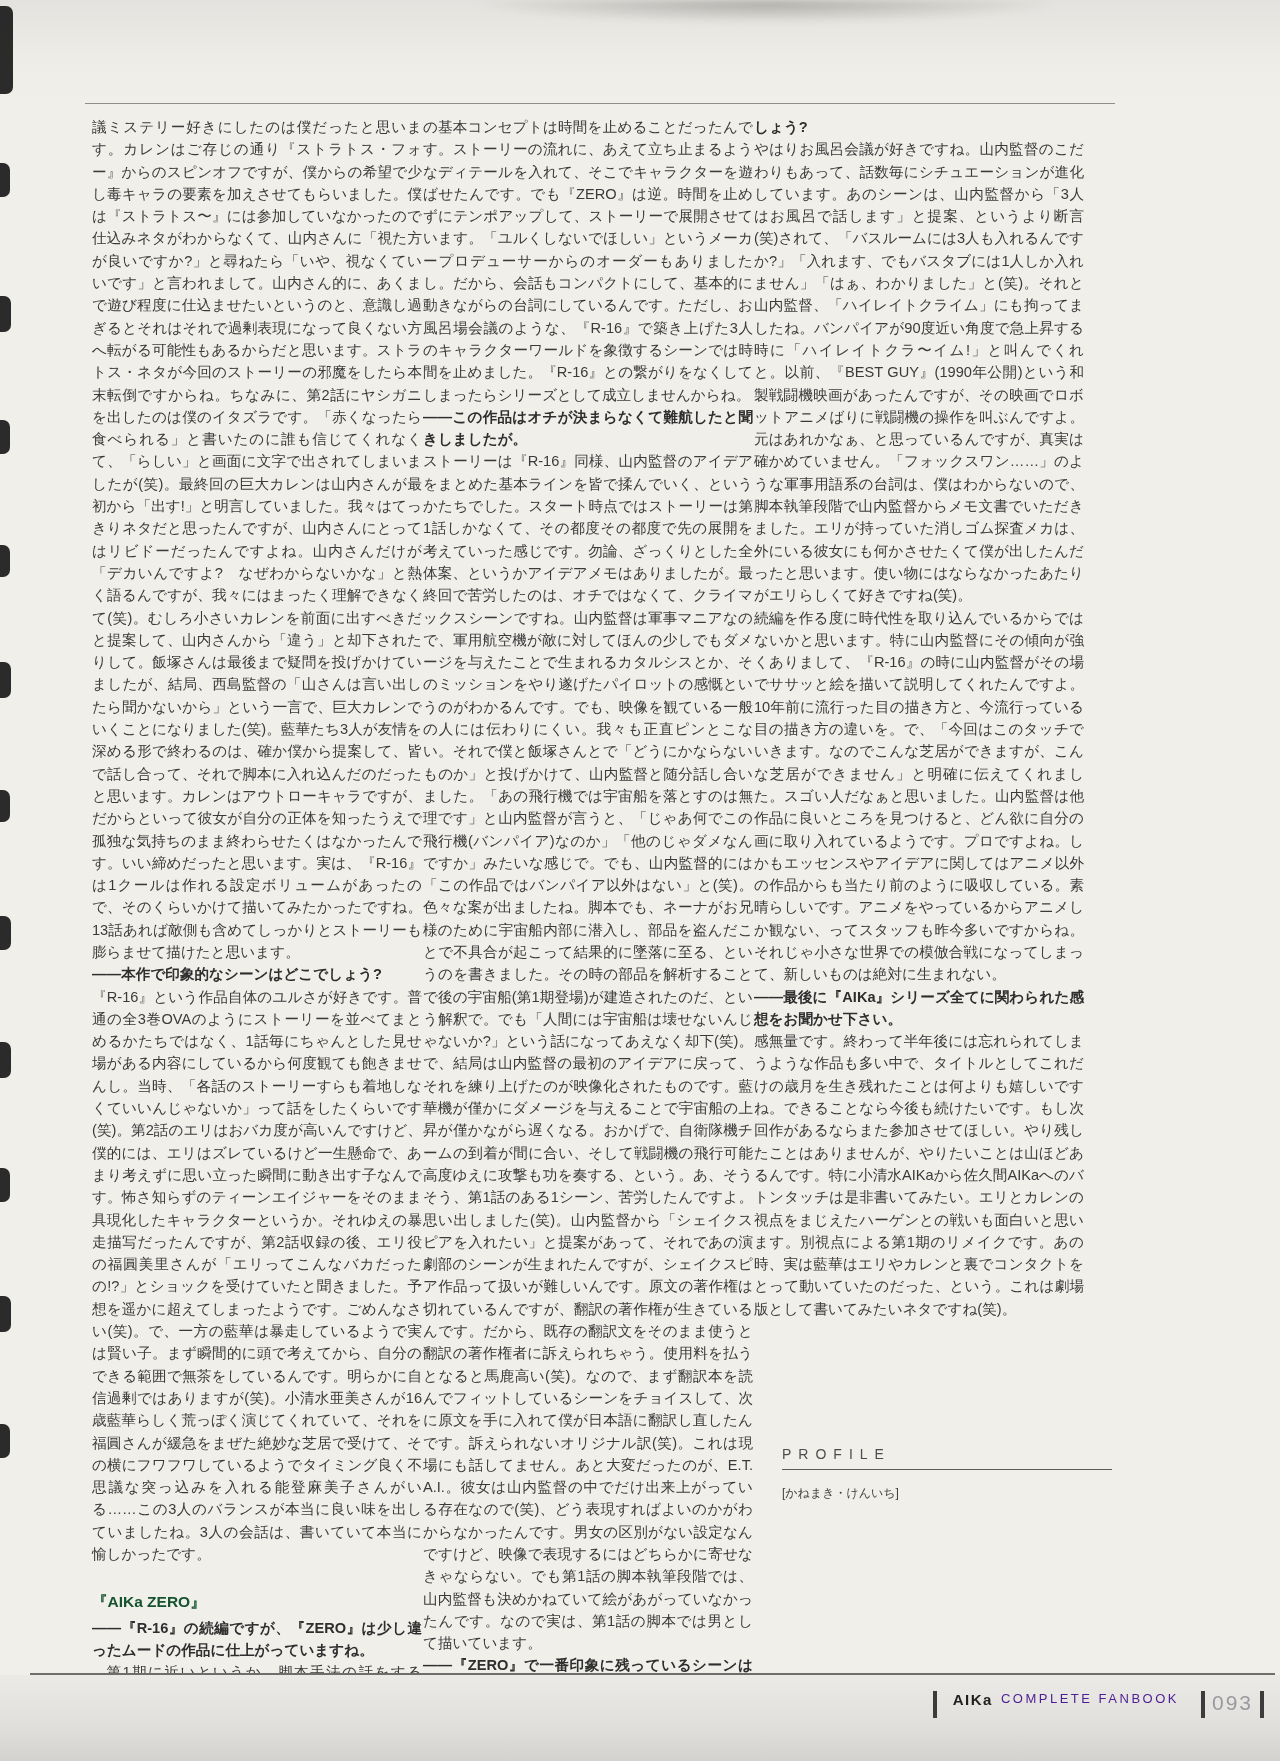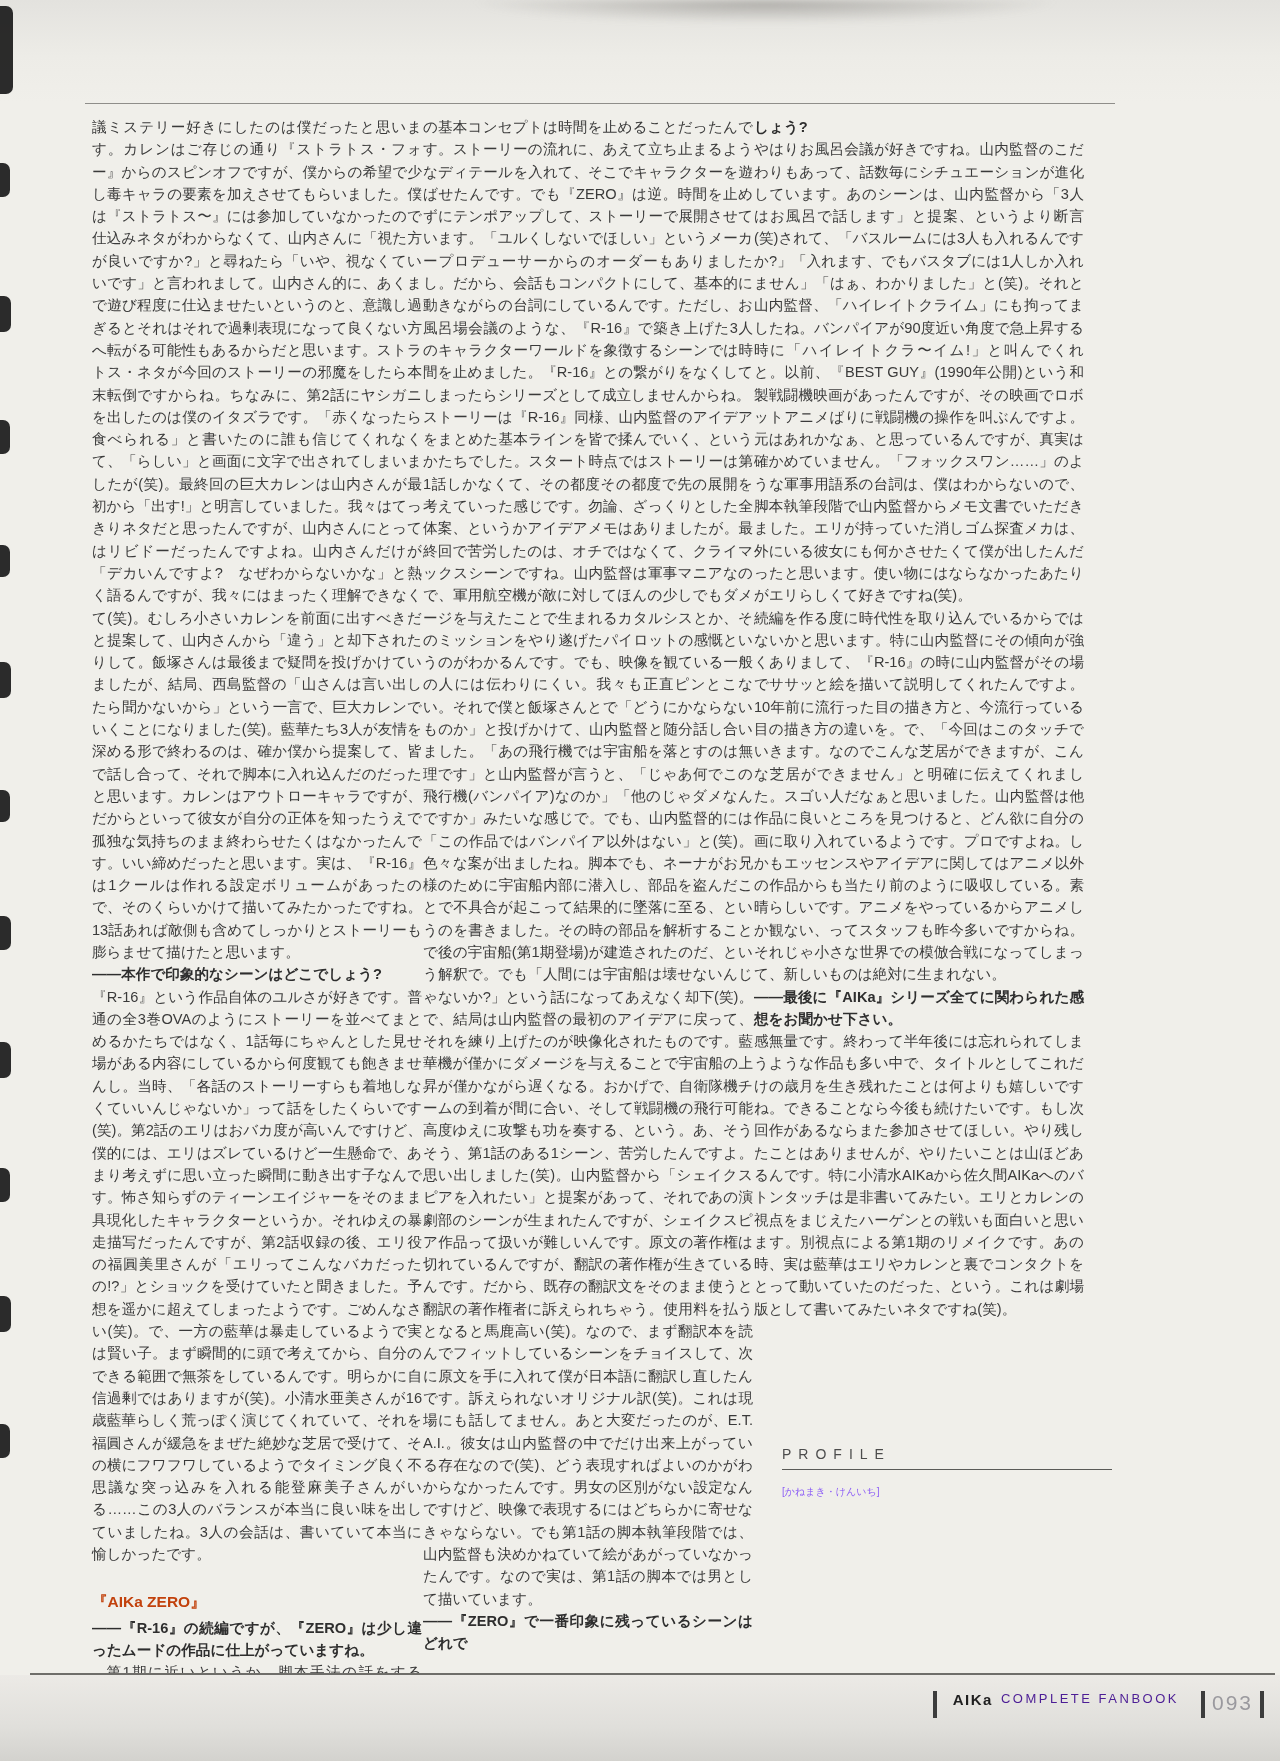--- a/index.html
+++ b/index.html
@@ -19,28 +19,28 @@
   .bottom-rule{position:absolute;left:30px;top:1673px;width:1245px;height:2px;background:#6f6e6a;}
   .footer-band{position:absolute;left:0;top:1675px;width:1280px;height:86px;
     background:linear-gradient(180deg,#eceae6 0%,#e0dfdb 60%,#d3d2ce 100%);}
 
   
   .columns{position:absolute;left:92px;top:116px;width:1020px;display:flex;gap:1px;}
   .col{width:330px;color:#3a3a3a;font-size:14.6px;line-height:22.3px;
     text-align:justify;text-justify:inter-ideograph;word-break:break-all;}
   .col p{margin:0;}
   .q{font-weight:bold;color:#2e2e2e;margin:2px 0;}
-  .h{margin:26px 0 3px;font-size:15.5px;font-weight:bold;color:#c2410c;}
+  .h{margin:26px 0 3px;font-size:15.5px;font-weight:bold;color:#14532d;}
   .indent{text-indent:1em;}
 
   
   .profile{position:absolute;left:782px;top:1446px;width:330px;color:#3a3a3a;}
   .profile-label{font-size:14px;letter-spacing:7px;color:#4c4c4c;}
   .profile-rule{margin-top:7px;height:1px;background:#5a5a57;width:100%;}
-  .profile-name{margin-top:15px;font-size:10px;color:#8b5cf6;}
+  .profile-name{margin-top:15px;font-size:12px;color:#404040;}
   .profile-bio{margin-top:9px;font-size:12.3px;line-height:19.4px;text-align:justify;
     text-justify:inter-ideograph;word-break:break-all;}
 
   
   .footer{position:absolute;right:16px;top:1691px;display:flex;align-items:flex-start;height:30px;}
   .fbar{width:4px;height:27px;background:#3c3c3c;}
   .fbar.first{margin-right:16px;}
   .brand-bold{font-weight:bold;font-size:15px;color:#1f1f1f;letter-spacing:1.5px;margin-right:8px;}
   .brand-rest{font-size:13px;color:#4c1d95;letter-spacing:2.5px;margin-right:22px;}
   .pagenum{font-size:21px;color:#9a999e;letter-spacing:2px;margin:0 7px;}
@@ -72,20 +72,21 @@
       <p>議ミステリー好きにしたのは僕だったと思います。カレンはご存じの通り『ストラトス・フォー』からのスピンオフですが、僕からの希望で少し毒キャラの要素を加えさせてもらいました。僕は『ストラトス〜』には参加していなかったので仕込みネタがわからなくて、山内さんに「視た方が良いですか?」と尋ねたら「いや、視なくていいです」と言われまして。山内さん的に、あくまで遊び程度に仕込ませたいというのと、意識し過ぎるとそれはそれで過剰表現になって良くない方へ転がる可能性もあるからだと思います。ストラトス・ネタが今回のストーリーの邪魔をしたら本末転倒ですからね。ちなみに、第2話にヤシガニを出したのは僕のイタズラです。「赤くなったら食べられる」と書いたのに誰も信じてくれなくて、「らしい」と画面に文字で出されてしまいましたが(笑)。最終回の巨大カレンは山内さんが最初から「出す!」と明言していました。我々はてっきりネタだと思ったんですが、山内さんにとってはリビドーだったんですよね。山内さんだけが「デカいんですよ?　なぜわからないかな」と熱く語るんですが、我々にはまったく理解できなくて(笑)。むしろ小さいカレンを前面に出すべきだと提案して、山内さんから「違う」と却下されたりして。飯塚さんは最後まで疑問を投げかけていましたが、結局、西島監督の「山さんは言い出したら聞かないから」という一言で、巨大カレンでいくことになりました(笑)。藍華たち3人が友情を深める形で終わるのは、確か僕から提案して、皆で話し合って、それで脚本に入れ込んだのだったと思います。カレンはアウトローキャラですが、だからといって彼女が自分の正体を知ったうえで孤独な気持ちのまま終わらせたくはなかったんです。いい締めだったと思います。実は、『R-16』は1クールは作れる設定ボリュームがあったので、そのくらいかけて描いてみたかったですね。13話あれば敵側も含めてしっかりとストーリーも膨らませて描けたと思います。</p>
       <p class="q">――本作で印象的なシーンはどこでしょう?</p>
       <p>『R-16』という作品自体のユルさが好きです。普通の全3巻OVAのようにストーリーを並べてまとめるかたちではなく、1話毎にちゃんとした見せ場がある内容にしているから何度観ても飽きませんし。当時、「各話のストーリーすらも着地しなくていいんじゃないか」って話をしたくらいです(笑)。第2話のエリはおバカ度が高いんですけど、僕的には、エリはズレているけど一生懸命で、あまり考えずに思い立った瞬間に動き出す子なんです。怖さ知らずのティーンエイジャーをそのまま具現化したキャラクターというか。それゆえの暴走描写だったんですが、第2話収録の後、エリ役の福圓美里さんが「エリってこんなバカだったの!?」とショックを受けていたと聞きました。予想を遥かに超えてしまったようです。ごめんなさい(笑)。で、一方の藍華は暴走しているようで実は賢い子。まず瞬間的に頭で考えてから、自分のできる範囲で無茶をしているんです。明らかに自信過剰ではありますが(笑)。小清水亜美さんが16歳藍華らしく荒っぽく演じてくれていて、それを福圓さんが緩急をまぜた絶妙な芝居で受けて、その横にフワフワしているようでタイミング良く不思議な突っ込みを入れる能登麻美子さんがいる……この3人のバランスが本当に良い味を出していましたね。3人の会話は、書いていて本当に愉しかったです。</p>
       <h3 class="h">『AIKa ZERO』</h3>
       <p class="q">――『R-16』の続編ですが、『ZERO』は少し違ったムードの作品に仕上がっていますね。</p>
       <p class="indent">第1期に近いというか。脚本手法の話をすると、『R-16』</p>
     </section>
 
     <section class="col">
       <p>の基本コンセプトは時間を止めることだったんです。ストーリーの流れに、あえて立ち止まるようなディテールを入れて、そこでキャラクターを遊ばせたんです。でも『ZERO』は逆。時間を止めずにテンポアップして、ストーリーで展開させています。「ユルくしないでほしい」というメーカープロデューサーからのオーダーもありましたし。だから、会話もコンパクトにして、基本的に動きながらの台詞にしているんです。ただし、お風呂場会議のような、『R-16』で築き上げた3人のキャラクターワールドを象徴するシーンでは時間を止めました。『R-16』との繋がりをなくしてしまったらシリーズとして成立しませんからね。</p>
+      <p class="q">――この作品はオチが決まらなくて難航したと聞きしましたが。</p>
       <p>ストーリーは『R-16』同様、山内監督のアイデアをまとめた基本ラインを皆で揉んでいく、というかたちでした。スタート時点ではストーリーは第1話しかなくて、その都度その都度で先の展開を考えていった感じです。勿論、ざっくりとした全体案、というかアイデアメモはありましたが。最終回で苦労したのは、オチではなくて、クライマックスシーンですね。山内監督は軍事マニアなので、軍用航空機が敵に対してほんの少しでもダメージを与えたことで生まれるカタルシスとか、そのミッションをやり遂げたパイロットの感慨というのがわかるんです。でも、映像を観ている一般の人には伝わりにくい。我々も正直ピンとこない。それで僕と飯塚さんとで「どうにかならないものか」と投げかけて、山内監督と随分話し合いました。「あの飛行機では宇宙船を落とすのは無理です」と山内監督が言うと、「じゃあ何でこの飛行機(バンパイア)なのか」「他のじゃダメなんですか」みたいな感じで。でも、山内監督的には「この作品ではバンパイア以外はない」と(笑)。色々な案が出ましたね。脚本でも、ネーナがお兄様のために宇宙船内部に潜入し、部品を盗んだことで不具合が起こって結果的に墜落に至る、というのを書きました。その時の部品を解析することで後の宇宙船(第1期登場)が建造されたのだ、という解釈で。でも「人間には宇宙船は壊せないんじゃないか?」という話になってあえなく却下(笑)。で、結局は山内監督の最初のアイデアに戻って、それを練り上げたのが映像化されたものです。藍華機が僅かにダメージを与えることで宇宙船の上昇が僅かながら遅くなる。おかげで、自衛隊機チームの到着が間に合い、そして戦闘機の飛行可能高度ゆえに攻撃も功を奏する、という。あ、そうそう、第1話のある1シーン、苦労したんですよ。思い出しました(笑)。山内監督から「シェイクスピアを入れたい」と提案があって、それであの演劇部のシーンが生まれたんですが、シェイクスピア作品って扱いが難しいんです。原文の著作権は切れているんですが、翻訳の著作権が生きているんです。だから、既存の翻訳文をそのまま使うと翻訳の著作権者に訴えられちゃう。使用料を払うとなると馬鹿高い(笑)。なので、まず翻訳本を読んでフィットしているシーンをチョイスして、次に原文を手に入れて僕が日本語に翻訳し直したんです。訴えられないオリジナル訳(笑)。これは現場にも話してません。あと大変だったのが、E.T.A.I.。彼女は山内監督の中でだけ出来上がっている存在なので(笑)、どう表現すればよいのかがわからなかったんです。男女の区別がない設定なんですけど、映像で表現するにはどちらかに寄せなきゃならない。でも第1話の脚本執筆段階では、山内監督も決めかねていて絵があがっていなかったんです。なので実は、第1話の脚本では男として描いています。</p>
       <p class="q">――『ZERO』で一番印象に残っているシーンはどれで</p>
     </section>
 
     <section class="col">
       <p class="q">しょう?</p>
       <p>やはりお風呂会議が好きですね。山内監督のこだわりもあって、話数毎にシチュエーションが進化しています。あのシーンは、山内監督から「3人はお風呂で話します」と提案、というより断言(笑)されて、「バスルームには3人も入れるんですか?」「入れます、でもバスタブには1人しか入れません」「はぁ、わかりました」と(笑)。それと山内監督、「ハイレイトクライム」にも拘ってましたね。バンパイアが90度近い角度で急上昇する時に「ハイレイトクラ〜イム!」と叫んでくれと。以前、『BEST GUY』(1990年公開)という和製戦闘機映画があったんですが、その映画でロボットアニメばりに戦闘機の操作を叫ぶんですよ。元はあれかなぁ、と思っているんですが、真実は確かめていません。「フォックスワン……」のような軍事用語系の台詞は、僕はわからないので、脚本執筆段階で山内監督からメモ文書でいただきました。エリが持っていた消しゴム探査メカは、外にいる彼女にも何かさせたくて僕が出したんだったと思います。使い物にはならなかったあたりがエリらしくて好きですね(笑)。</p>
       <p>続編を作る度に時代性を取り込んでいるからではないかと思います。特に山内監督にその傾向が強くありまして、『R-16』の時に山内監督がその場でササッと絵を描いて説明してくれたんですよ。10年前に流行った目の描き方と、今流行っている目の描き方の違いを。で、「今回はこのタッチでいきます。なのでこんな芝居ができますが、こんな芝居ができません」と明確に伝えてくれました。スゴい人だなぁと思いました。山内監督は他作品に良いところを見つけると、どん欲に自分の画に取り入れているようです。プロですよね。しかもエッセンスやアイデアに関してはアニメ以外の作品からも当たり前のように吸収している。素晴らしいです。アニメをやっているからアニメしか観ない、ってスタッフも昨今多いですからね。それじゃ小さな世界での模倣合戦になってしまって、新しいものは絶対に生まれない。</p>
       <p class="q">――最後に『AIKa』シリーズ全てに関わられた感想をお聞かせ下さい。</p>
       <p>感無量です。終わって半年後には忘れられてしまうような作品も多い中で、タイトルとしてこれだけの歳月を生き残れたことは何よりも嬉しいですね。できることなら今後も続けたいです。もし次回作があるならまた参加させてほしい。やり残したことはありませんが、やりたいことは山ほどあるんです。特に小清水AIKaから佐久間AIKaへのバトンタッチは是非書いてみたい。エリとカレンの視点をまじえたハーゲンとの戦いも面白いと思います。別視点による第1期のリメイクです。あの時、実は藍華はエリやカレンと裏でコンタクトをとって動いていたのだった、という。これは劇場版として書いてみたいネタですね(笑)。</p>

